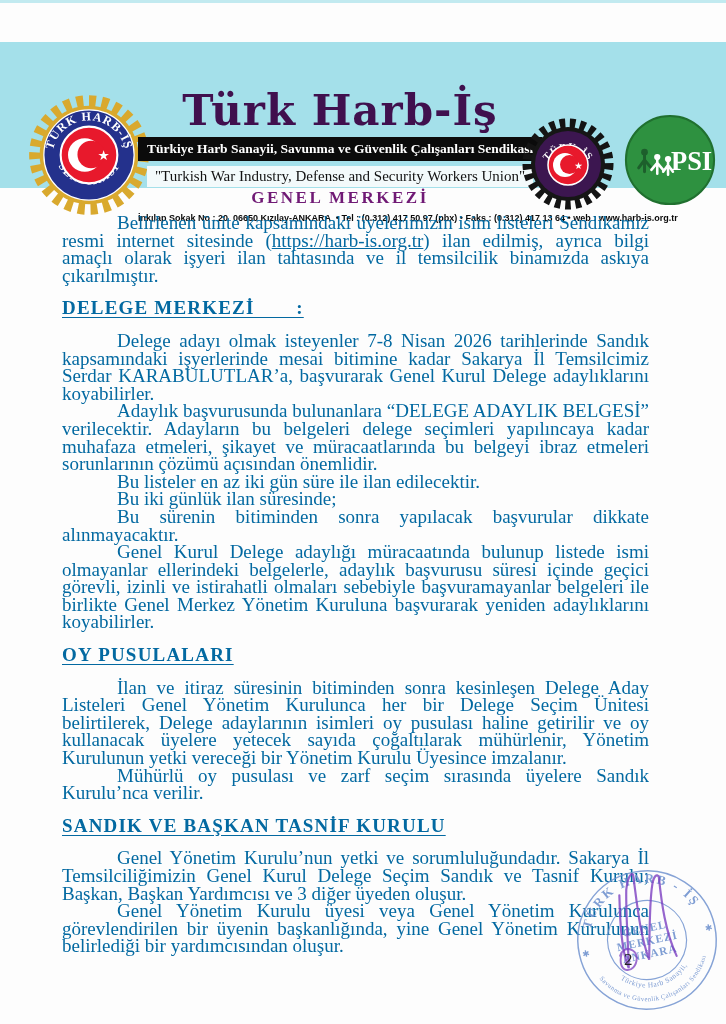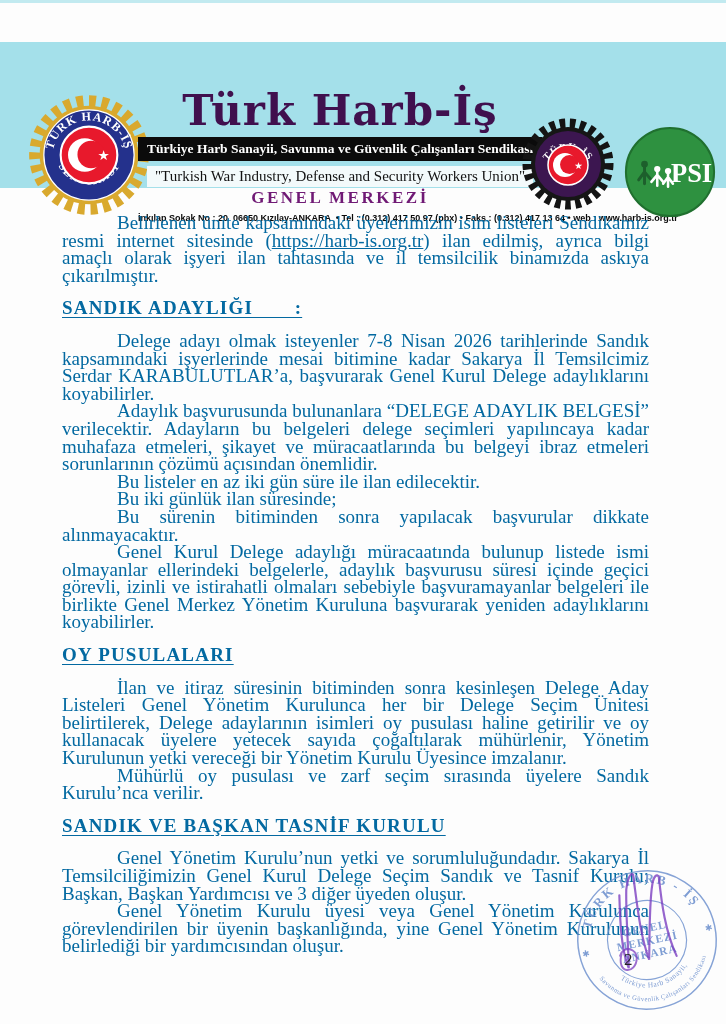--- a/index.html
+++ b/index.html
@@ -23,21 +23,21 @@
   .eng-line{
     display:inline-block;background:#f3fafb;color:#121212;font-size:15px;line-height:17px;
     padding:2px 8px;margin-top:5px;white-space:nowrap;
   }
   .office-line{font-weight:bold;font-size:17px;letter-spacing:2.5px;margin-top:1px;color:#701a75;}
   .addr-line{
     font-family:"Liberation Sans",sans-serif;font-weight:bold;font-size:9px;line-height:11px;
     margin-top:5px;color:#0a0a0a;white-space:pre;
   }
   .logo-turkis{position:absolute;left:518px;top:72px;width:100px;height:100px;}
-  .logo-psi{position:absolute;left:621px;top:81px;width:98px;height:98px;}
+  .logo-psi{position:absolute;left:621px;top:69px;width:98px;height:98px;}
   
   .content{
     position:absolute;left:62px;top:214px;width:587px;
     font-size:19px;line-height:17.6px;text-align:justify;color:#0369a1;
   }
   .content p{margin:0;text-indent:55px;}
   .sec-head{
     font-weight:bold;text-decoration:underline;text-underline-offset:3px;
     letter-spacing:1.2px;margin:15px 0 15px 0;white-space:pre;text-align:left;
   }
@@ -118,21 +118,21 @@
       </g>
       <text x="72" y="60" font-size="27" font-weight="bold" fill="#ffffff" text-anchor="middle" font-family="Liberation Sans, sans-serif">PSI</text>
     </svg>
   </div>
 </div>
 
 <div class="content">
 
   <p><span>Belirlenen ünite kapsamındaki üyelerimizin isim listeleri Sendikamız resmi internet sitesinde (</span><span class="doc-link">https://harb-is.org.tr</span><span>) ilan edilmiş, ayrıca bilgi amaçlı olarak işyeri ilan tahtasında ve il temsilcilik binamızda askıya çıkarılmıştır.</span></p>
 
-  <div class="sec-head">SANDIK ADAYLIĞI       :</div>
+  <div class="sec-head">DELEGE MERKEZİ       :</div>
 
   <p>Delege adayı olmak isteyenler 7-8 Nisan 2026 tarihlerinde Sandık kapsamındaki işyerlerinde mesai bitimine kadar Sakarya İl Temsilcimiz Serdar KARABULUTLAR’a, başvurarak Genel Kurul Delege adaylıklarını koyabilirler.</p>
 
   <p><span>Adaylık başvurusunda bulunanlara </span><span class="bold-seg">“DELEGE ADAYLIK BELGESİ”</span><span> verilecektir. Adayların bu belgeleri delege seçimleri yapılıncaya kadar muhafaza etmeleri, şikayet ve müracaatlarında bu belgeyi ibraz etmeleri sorunlarının çözümü açısından önemlidir.</span></p>
 
   <p>Bu listeler en az iki gün süre ile ilan edilecektir.</p>
   <p>Bu iki günlük ilan süresinde;</p>
   <p>Bu sürenin bitiminden sonra yapılacak başvurular dikkate alınmayacaktır.</p>
   <p>Genel Kurul Delege adaylığı müracaatında bulunup listede ismi olmayanlar ellerindeki belgelerle, adaylık başvurusu süresi içinde geçici görevli, izinli ve istirahatli olmaları sebebiyle başvuramayanlar belgeleri ile birlikte Genel Merkez Yönetim Kuruluna başvurarak yeniden adaylıklarını koyabilirler.</p>
 

